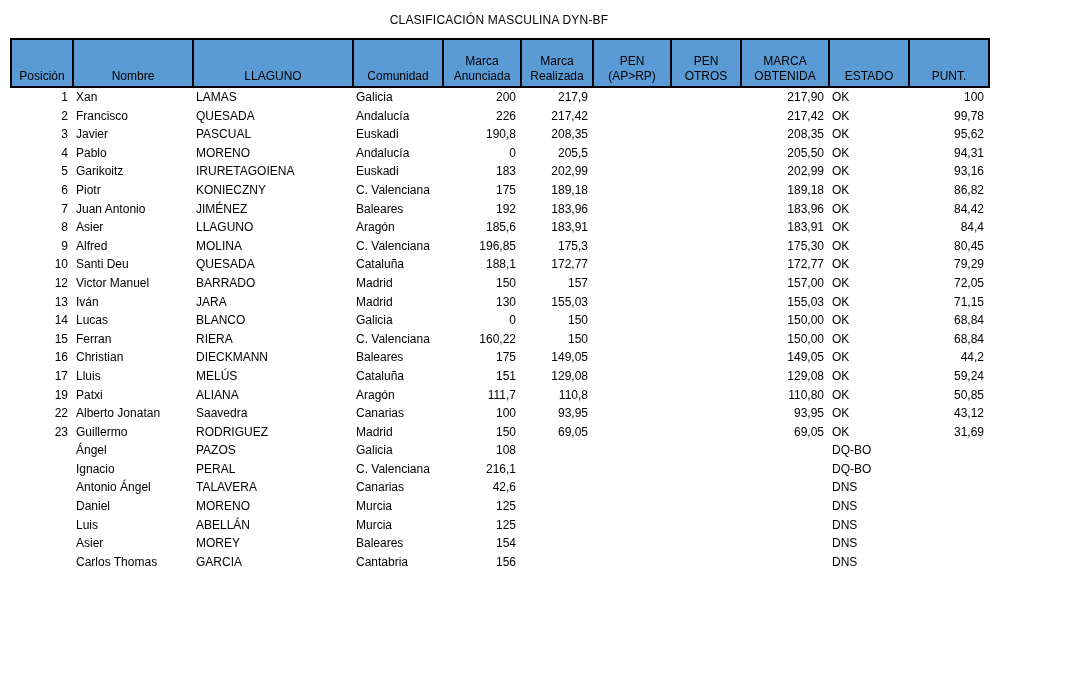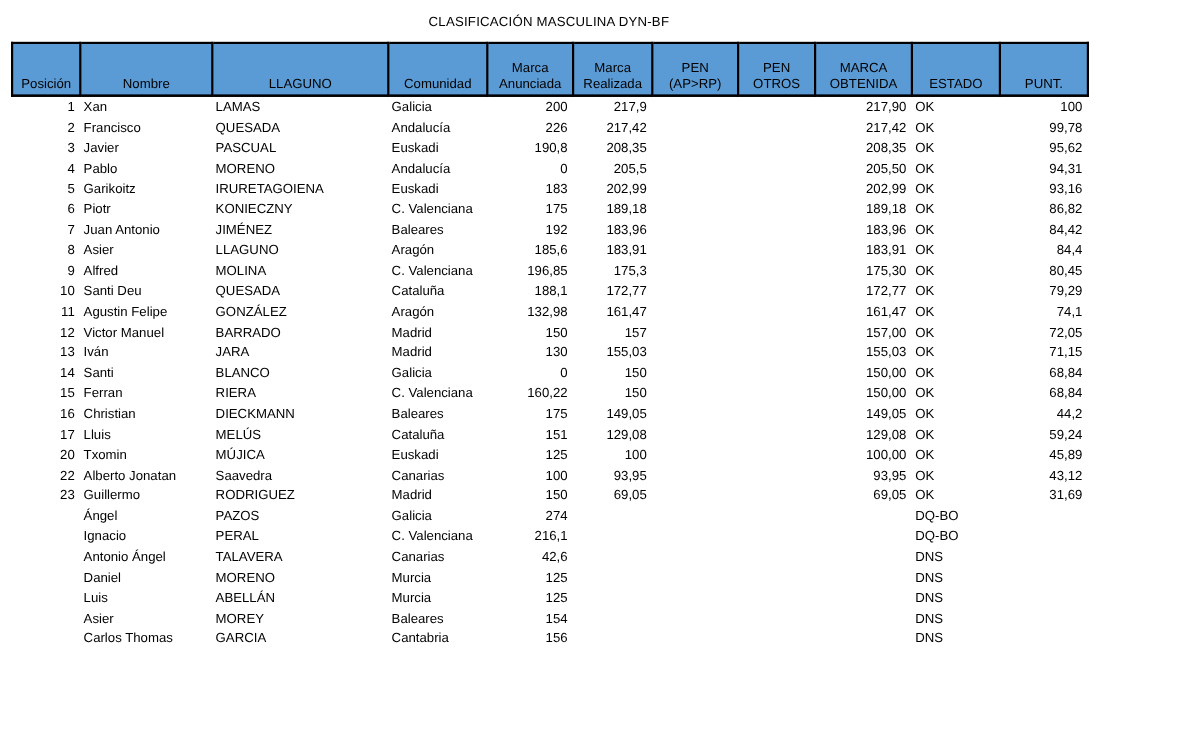--- a/index.html
+++ b/index.html
@@ -220,33 +220,20 @@
           <td class="al-left">Cataluña</td>
           <td class="al-right">188,1</td>
           <td class="al-right">172,77</td>
           <td class="al-right"></td>
           <td class="al-right"></td>
           <td class="al-right">172,77</td>
           <td class="al-left">OK</td>
           <td class="al-right">79,29</td>
         </tr>
         <tr>
-          <td class="al-right">11</td>
-          <td class="al-left">Agustin Felipe</td>
-          <td class="al-left">GONZÁLEZ</td>
-          <td class="al-left">Aragón</td>
-          <td class="al-right">132,98</td>
-          <td class="al-right">161,47</td>
-          <td class="al-right"></td>
-          <td class="al-right"></td>
-          <td class="al-right">161,47</td>
-          <td class="al-left">OK</td>
-          <td class="al-right">74,1</td>
-        </tr>
-        <tr>
           <td class="al-right">12</td>
           <td class="al-left">Victor Manuel</td>
           <td class="al-left">BARRADO</td>
           <td class="al-left">Madrid</td>
           <td class="al-right">150</td>
           <td class="al-right">157</td>
           <td class="al-right"></td>
           <td class="al-right"></td>
           <td class="al-right">157,00</td>
           <td class="al-left">OK</td>
@@ -260,21 +247,21 @@
           <td class="al-right">130</td>
           <td class="al-right">155,03</td>
           <td class="al-right"></td>
           <td class="al-right"></td>
           <td class="al-right">155,03</td>
           <td class="al-left">OK</td>
           <td class="al-right">71,15</td>
         </tr>
         <tr>
           <td class="al-right">14</td>
-          <td class="al-left">Santi</td>
+          <td class="al-left">Lucas</td>
           <td class="al-left">BLANCO</td>
           <td class="al-left">Galicia</td>
           <td class="al-right">0</td>
           <td class="al-right">150</td>
           <td class="al-right"></td>
           <td class="al-right"></td>
           <td class="al-right">150,00</td>
           <td class="al-left">OK</td>
           <td class="al-right">68,84</td>
         </tr>
@@ -311,31 +298,31 @@
           <td class="al-left">Cataluña</td>
           <td class="al-right">151</td>
           <td class="al-right">129,08</td>
           <td class="al-right"></td>
           <td class="al-right"></td>
           <td class="al-right">129,08</td>
           <td class="al-left">OK</td>
           <td class="al-right">59,24</td>
         </tr>
         <tr>
-          <td class="al-right">20</td>
-          <td class="al-left">Txomin</td>
-          <td class="al-left">MÚJICA</td>
-          <td class="al-left">Euskadi</td>
-          <td class="al-right">125</td>
-          <td class="al-right">100</td>
-          <td class="al-right"></td>
-          <td class="al-right"></td>
-          <td class="al-right">100,00</td>
-          <td class="al-left">OK</td>
-          <td class="al-right">45,89</td>
+          <td class="al-right">19</td>
+          <td class="al-left">Patxi</td>
+          <td class="al-left">ALIANA</td>
+          <td class="al-left">Aragón</td>
+          <td class="al-right">111,7</td>
+          <td class="al-right">110,8</td>
+          <td class="al-right"></td>
+          <td class="al-right"></td>
+          <td class="al-right">110,80</td>
+          <td class="al-left">OK</td>
+          <td class="al-right">50,85</td>
         </tr>
         <tr>
           <td class="al-right">22</td>
           <td class="al-left">Alberto Jonatan</td>
           <td class="al-left">Saavedra</td>
           <td class="al-left">Canarias</td>
           <td class="al-right">100</td>
           <td class="al-right">93,95</td>
           <td class="al-right"></td>
           <td class="al-right"></td>
@@ -354,21 +341,21 @@
           <td class="al-right"></td>
           <td class="al-right">69,05</td>
           <td class="al-left">OK</td>
           <td class="al-right">31,69</td>
         </tr>
         <tr>
           <td class="al-right"></td>
           <td class="al-left">Ángel</td>
           <td class="al-left">PAZOS</td>
           <td class="al-left">Galicia</td>
-          <td class="al-right">274</td>
+          <td class="al-right">108</td>
           <td class="al-right"></td>
           <td class="al-right"></td>
           <td class="al-right"></td>
           <td class="al-right"></td>
           <td class="al-left">DQ-BO</td>
           <td class="al-right"></td>
         </tr>
         <tr>
           <td class="al-right"></td>
           <td class="al-left">Ignacio</td>

